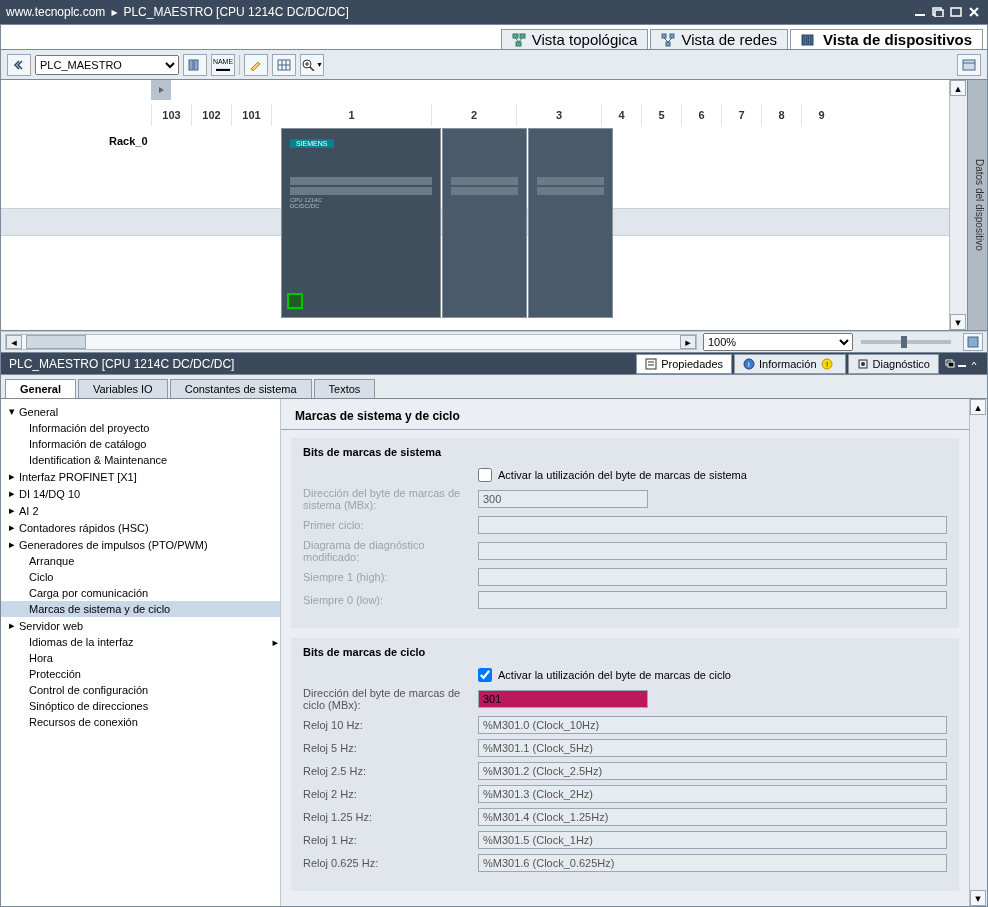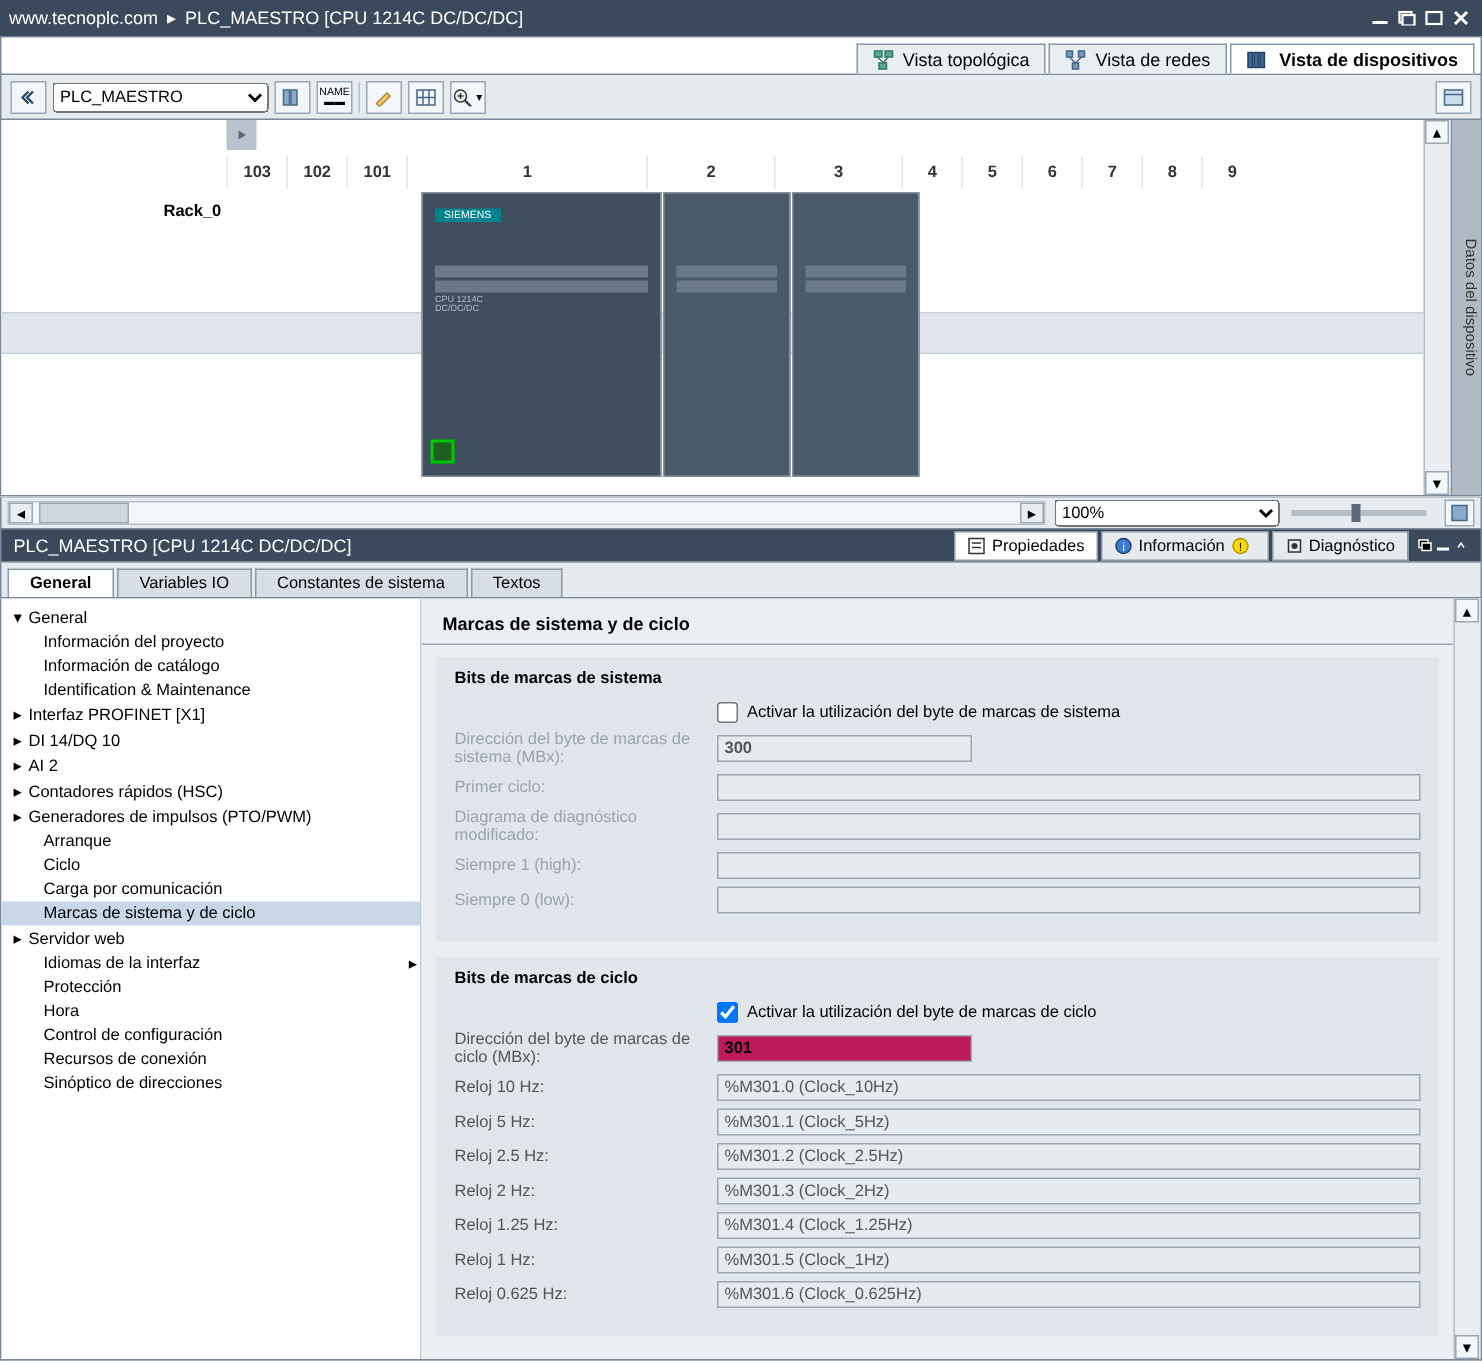--- a/index.html
+++ b/index.html
@@ -7,21 +7,21 @@
 
 
 .titlebar { background: #3a4a5c; color: #fff; height: 24px; display: flex; align-items: center; padding: 0 6px; font-size: 12px; }
 .titlebar .crumb-sep { margin: 0 6px; }
 .titlebar .spacer { flex: 1; }
 .titlebar .win-btn { width: 16px; height: 14px; margin-left: 2px; display: inline-flex; align-items: center; justify-content: center; cursor: pointer; }
 .titlebar svg { stroke: #fff; fill: none; }
 
 
 .viewtabs-row { background: #fff; border: 1px solid #7a8a9a; display: flex; justify-content: flex-end; height: 26px; align-items: stretch; padding-right: 4px; }
-.viewtab { border: 1px solid #8a99a8; border-bottom: none; background: #e9eef3; display: flex; align-items: center; padding: 0 10px; margin-left: 2px; margin-top: 4px; cursor: pointer; font-size: 12px; }
+.viewtab { border: 1px solid #8a99a8; border-bottom: none; background: #e9eef3; display: flex; align-items: center; padding: 0 10px; margin-left: 2px; margin-top: 4px; cursor: pointer; font-size: 15px; }
 .viewtab.active { background: #fff; font-weight: bold; }
 .viewtab svg { margin-right: 6px; }
 
 
 .toolbar { background: #e6ebf0; border: 1px solid #7a8a9a; border-top: none; height: 30px; display: flex; align-items: center; padding: 0 6px; gap: 4px; }
 .toolbar select { width: 144px; font-size: 11px; height: 20px; }
 .toolbar .tbtn { width: 24px; height: 22px; border: 1px solid #9aa7b4; background: #f4f7fa; display: flex; align-items: center; justify-content: center; cursor: pointer; }
 .toolbar .spacer { flex: 1; }
 
 
@@ -86,21 +86,21 @@
 .prop-scroll .arrow { width: 16px; height: 16px; border: 1px solid #9aa7b4; background: #f4f7fa; position: absolute; left: 0; display:flex; align-items:center; justify-content:center; }
 
 .section-title { font-weight: bold; font-size: 12px; padding: 10px 14px 6px; border-bottom: 1px solid #9aa7b4; margin-bottom: 8px; }
 .group { background: #e0e6ec; margin: 4px 10px 10px 10px; padding: 8px 12px 14px; }
 .group-title { font-weight: bold; font-size: 11px; margin-bottom: 10px; }
 .form-row { display: flex; align-items: center; margin-bottom: 5px; }
 .form-row .lbl { width: 175px; text-align: left; padding-right: 10px; color: #555; font-size: 11px; }
 .form-row .lbl.disabled { color: #9aa3ac; }
 .form-row input[type=text] { flex: 1; max-width: 470px; height: 18px; border: 1px solid #9aa7b4; background: #be185d; padding: 0 4px; font-size: 11px; }
 .form-row input[type=text].ro { background: #e6ebf0; color: #555; }
-.form-row input[type=text].narrow { max-width: 170px; font-weight: bold; }
+.form-row input[type=text].narrow { max-width: 170px; }
 .form-row .chk-row { display: flex; align-items: center; gap: 6px; }
 .form-row input[type=checkbox] { width: 14px; height: 14px; }
 .chk-label { font-size: 11px; }
 
 svg.tri { width: 8px; height: 8px; }
 </style>
 </head>
 <body>
 
 <div class="titlebar">
@@ -358,25 +358,25 @@
     <div class="node child">Carga por comunicación</div>
     <div class="node child selected">Marcas de sistema y de ciclo</div>
     <div class="node">
         <span class="exp">▸</span>
         <span>Servidor web</span>
       </div>
     <div class="node child" style="position:relative">
         <span>Idiomas de la interfaz</span>
         <span class="arrow-r">▸</span>
       </div>
+    <div class="node child">Hora</div>
     <div class="node child">Protección</div>
-    <div class="node child">Hora</div>
     <div class="node child">Control de configuración</div>
+    <div class="node child">Sinóptico de direcciones</div>
     <div class="node child">Recursos de conexión</div>
-    <div class="node child">Sinóptico de direcciones</div>
   </div>
 
   <div class="prop-content">
     <div class="section-title">Marcas de sistema y de ciclo</div>
 
     <div class="group">
       <div class="group-title">Bits de marcas de sistema</div>
       <div class="form-row">
         <div class="lbl"></div>
         <div class="chk-row">

